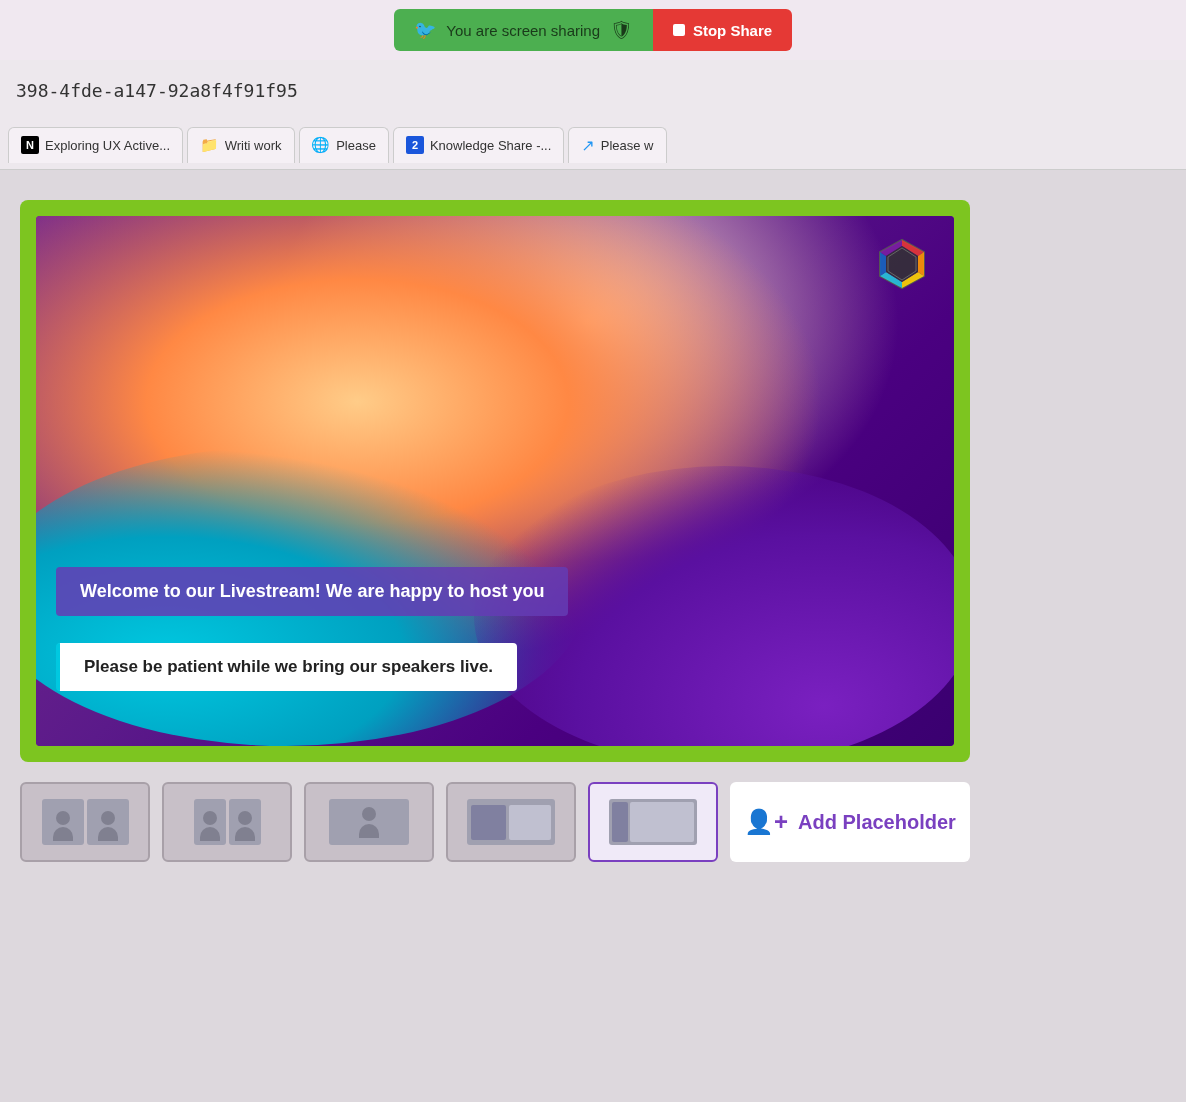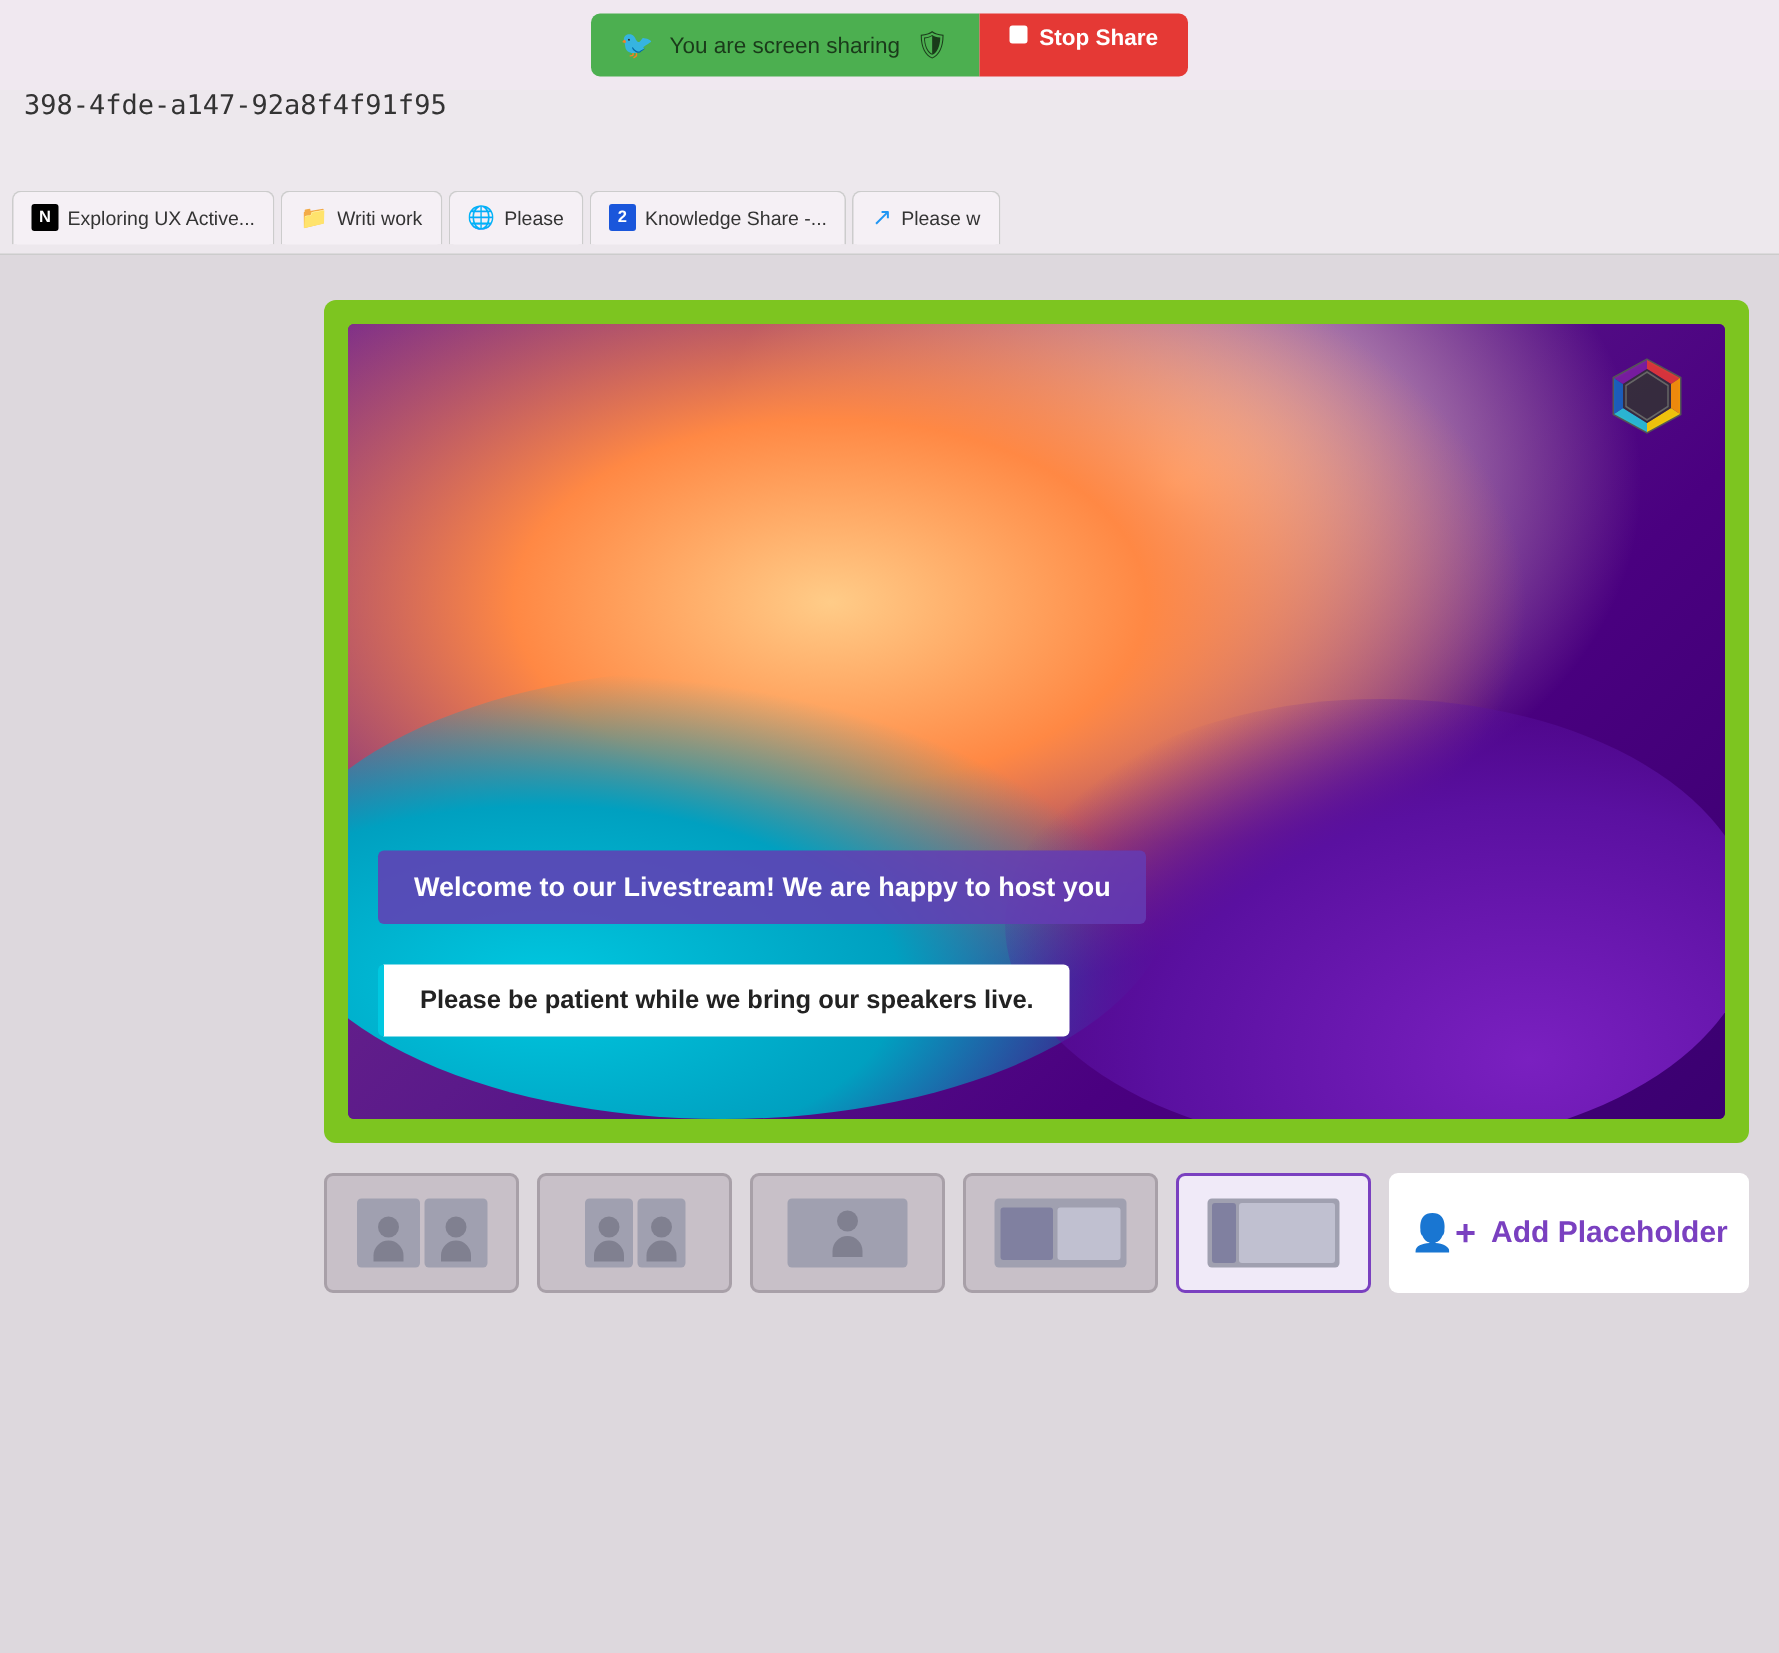--- a/index.html
+++ b/index.html
@@ -44,20 +44,21 @@
       font-size: 18px;
     }
     .stop-share-btn {
       background: #e53935;
       color: white;
       padding: 8px 20px;
       border-radius: 0 6px 6px 0;
       font-size: 15px;
       font-weight: 700;
       display: flex;
+      align-items: center;
       gap: 8px;
       height: 42px;
       border: none;
       cursor: pointer;
     }
     .stop-square {
       width: 12px;
       height: 12px;
       background: white;
       border-radius: 2px;
@@ -66,21 +67,21 @@
 
     
     .url-bar-area {
       position: absolute;
       top: 60px;
       left: 0;
       right: 0;
       height: 60px;
       background: #ede8ed;
       display: flex;
-      align-items: flex-start;
+      align-items: center;
       padding: 0 16px;
     }
     .url-text {
       font-size: 18px;
       color: #333;
       font-family: monospace;
     }
 
     
     .tabs-bar {
@@ -125,21 +126,21 @@
     
     .main-content {
       position: absolute;
       top: 170px;
       left: 0;
       right: 0;
       bottom: 0;
       background: #ddd8dd;
       display: flex;
       flex-direction: column;
-      align-items: flex-end;
+      align-items: flex-start;
       padding: 30px 20px 20px;
     }
 
     
     .green-card {
       width: 950px;
       background: #7dc520;
       border-radius: 8px;
       padding: 16px;
       margin-bottom: 20px;

